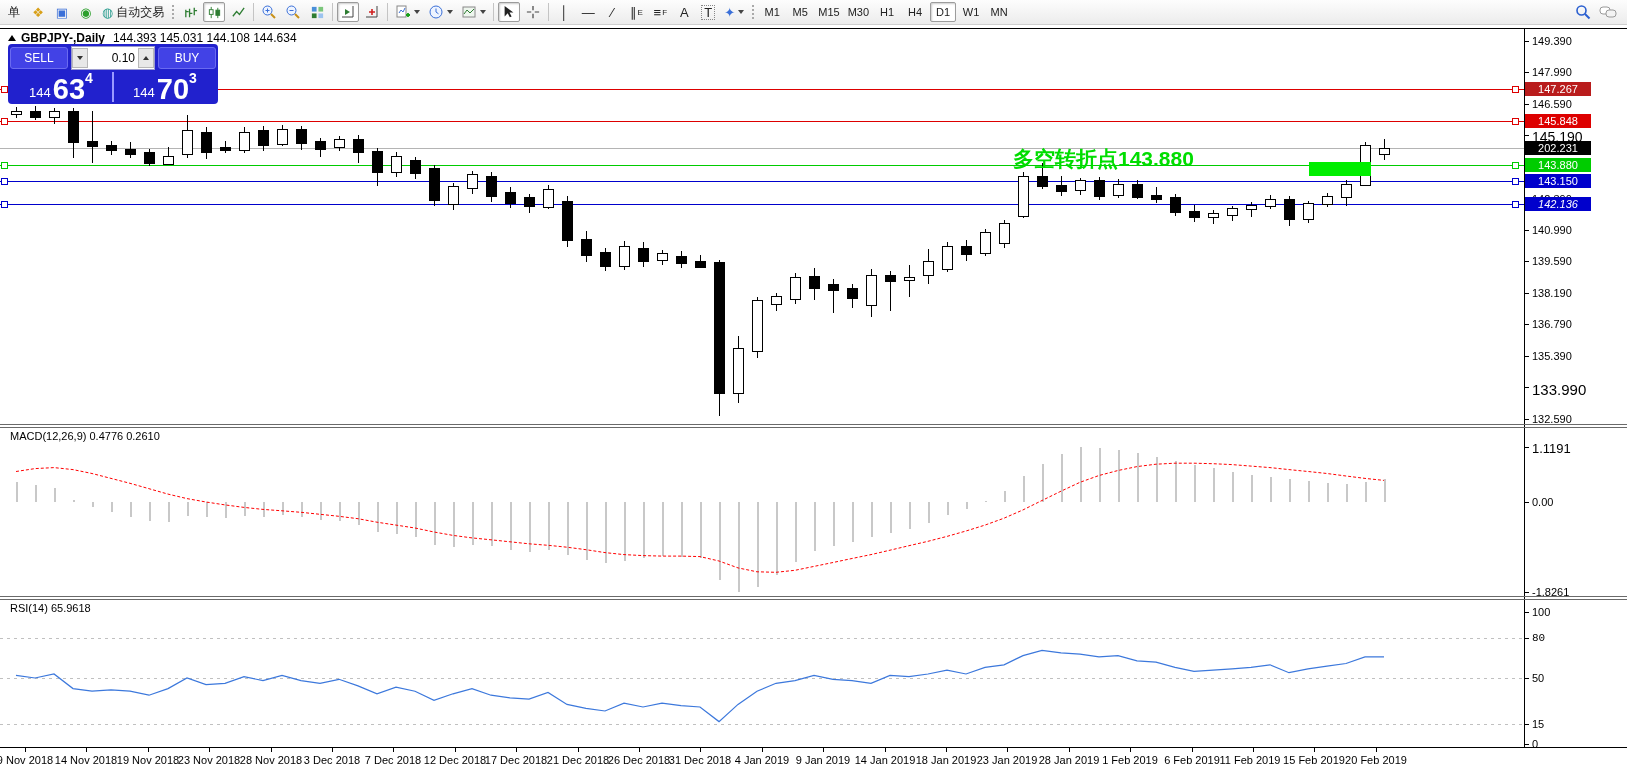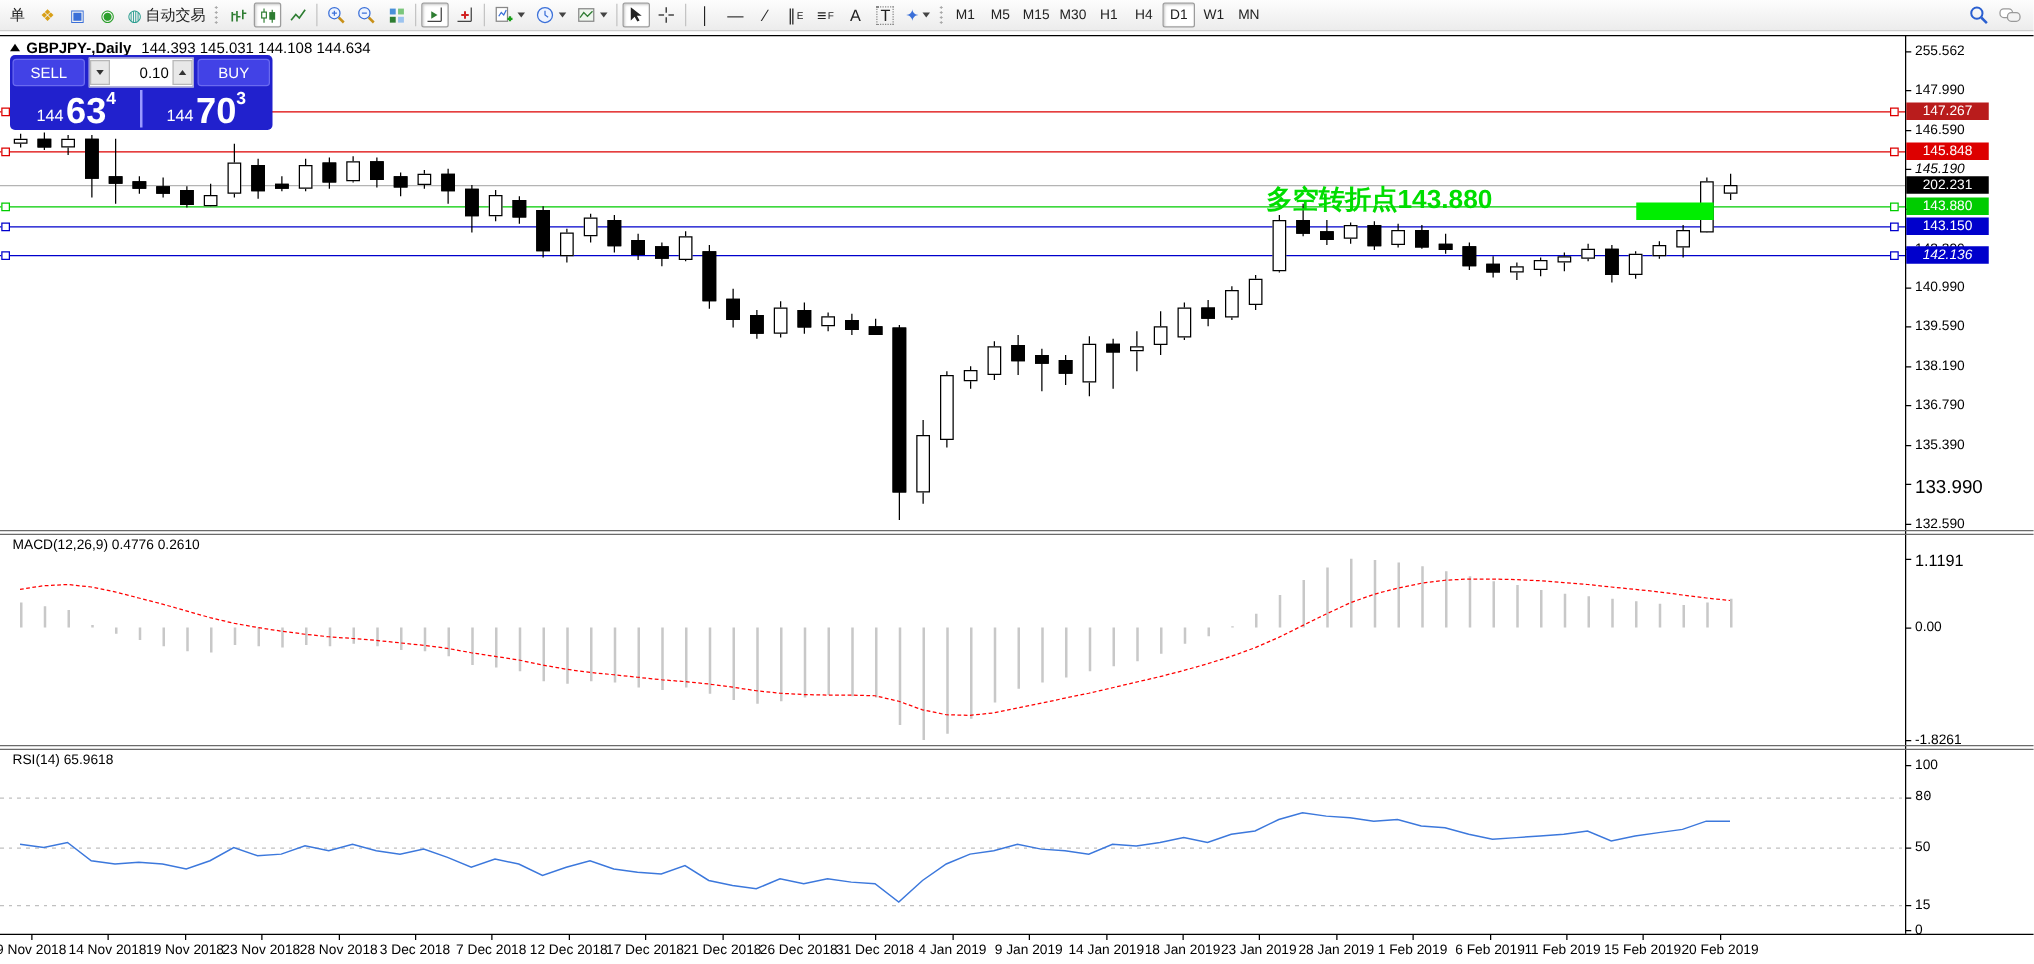--- a/index.html
+++ b/index.html
@@ -214,27 +214,27 @@
 
 <div id="plot">
     <div style="position: absolute; left: 0px; top: 28px; width: 1627px; height: 1px; background: rgb(0, 0, 0);"></div>
     <div style="position: absolute; left: 1524px; top: 28px; width: 1px; height: 719px; background: rgb(0, 0, 0);"></div>
     <div style="position: absolute; left: 0px; top: 424px; width: 1627px; height: 1px; background: rgb(106, 106, 106);"></div>
     <div style="position: absolute; left: 0px; top: 427px; width: 1627px; height: 1px; background: rgb(106, 106, 106);"></div>
     <div style="position: absolute; left: 0px; top: 596px; width: 1627px; height: 1px; background: rgb(106, 106, 106);"></div>
     <div style="position: absolute; left: 0px; top: 599px; width: 1627px; height: 1px; background: rgb(106, 106, 106);"></div>
     <div style="position: absolute; left: 0px; top: 747px; width: 1627px; height: 1px; background: rgb(0, 0, 0);"></div>
     <div style="position: absolute; left: 1524px; top: 41px; width: 5px; height: 1px; background: rgb(0, 0, 0);"></div>
-    <div style="position: absolute; left: 1532px; top: 35px; font-size: 11px; color: rgb(0, 0, 0);">255.562</div>
+    <div style="position: absolute; left: 1532px; top: 35px; font-size: 11px; color: rgb(0, 0, 0);">149.390</div>
     <div style="position: absolute; left: 1524px; top: 72px; width: 5px; height: 1px; background: rgb(0, 0, 0);"></div>
     <div style="position: absolute; left: 1532px; top: 66px; font-size: 11px; color: rgb(0, 0, 0);">147.990</div>
     <div style="position: absolute; left: 1524px; top: 104px; width: 5px; height: 1px; background: rgb(0, 0, 0);"></div>
     <div style="position: absolute; left: 1532px; top: 98px; font-size: 11px; color: rgb(0, 0, 0);">146.590</div>
     <div style="position: absolute; left: 1524px; top: 135px; width: 5px; height: 1px; background: rgb(0, 0, 0);"></div>
-    <div style="position: absolute; left: 1532px; top: 129px; font-size: 11px; color: rgb(0, 0, 0); font-style: italic;">145.190</div>
+    <div style="position: absolute; left: 1532px; top: 129px; font-size: 14px; color: rgb(0, 0, 0);">145.190</div>
     <div style="position: absolute; left: 1524px; top: 167px; width: 5px; height: 1px; background: rgb(0, 0, 0);"></div>
     <div style="position: absolute; left: 1532px; top: 161px; font-size: 11px; color: rgb(0, 0, 0);">143.790</div>
     <div style="position: absolute; left: 1524px; top: 199px; width: 5px; height: 1px; background: rgb(0, 0, 0);"></div>
     <div style="position: absolute; left: 1532px; top: 193px; font-size: 11px; color: rgb(0, 0, 0);">142.390</div>
     <div style="position: absolute; left: 1524px; top: 230px; width: 5px; height: 1px; background: rgb(0, 0, 0);"></div>
     <div style="position: absolute; left: 1532px; top: 224px; font-size: 11px; color: rgb(0, 0, 0);">140.990</div>
     <div style="position: absolute; left: 1524px; top: 261px; width: 5px; height: 1px; background: rgb(0, 0, 0);"></div>
     <div style="position: absolute; left: 1532px; top: 255px; font-size: 11px; color: rgb(0, 0, 0);">139.590</div>
     <div style="position: absolute; left: 1524px; top: 293px; width: 5px; height: 1px; background: rgb(0, 0, 0);"></div>
     <div style="position: absolute; left: 1532px; top: 287px; font-size: 11px; color: rgb(0, 0, 0);">138.190</div>

